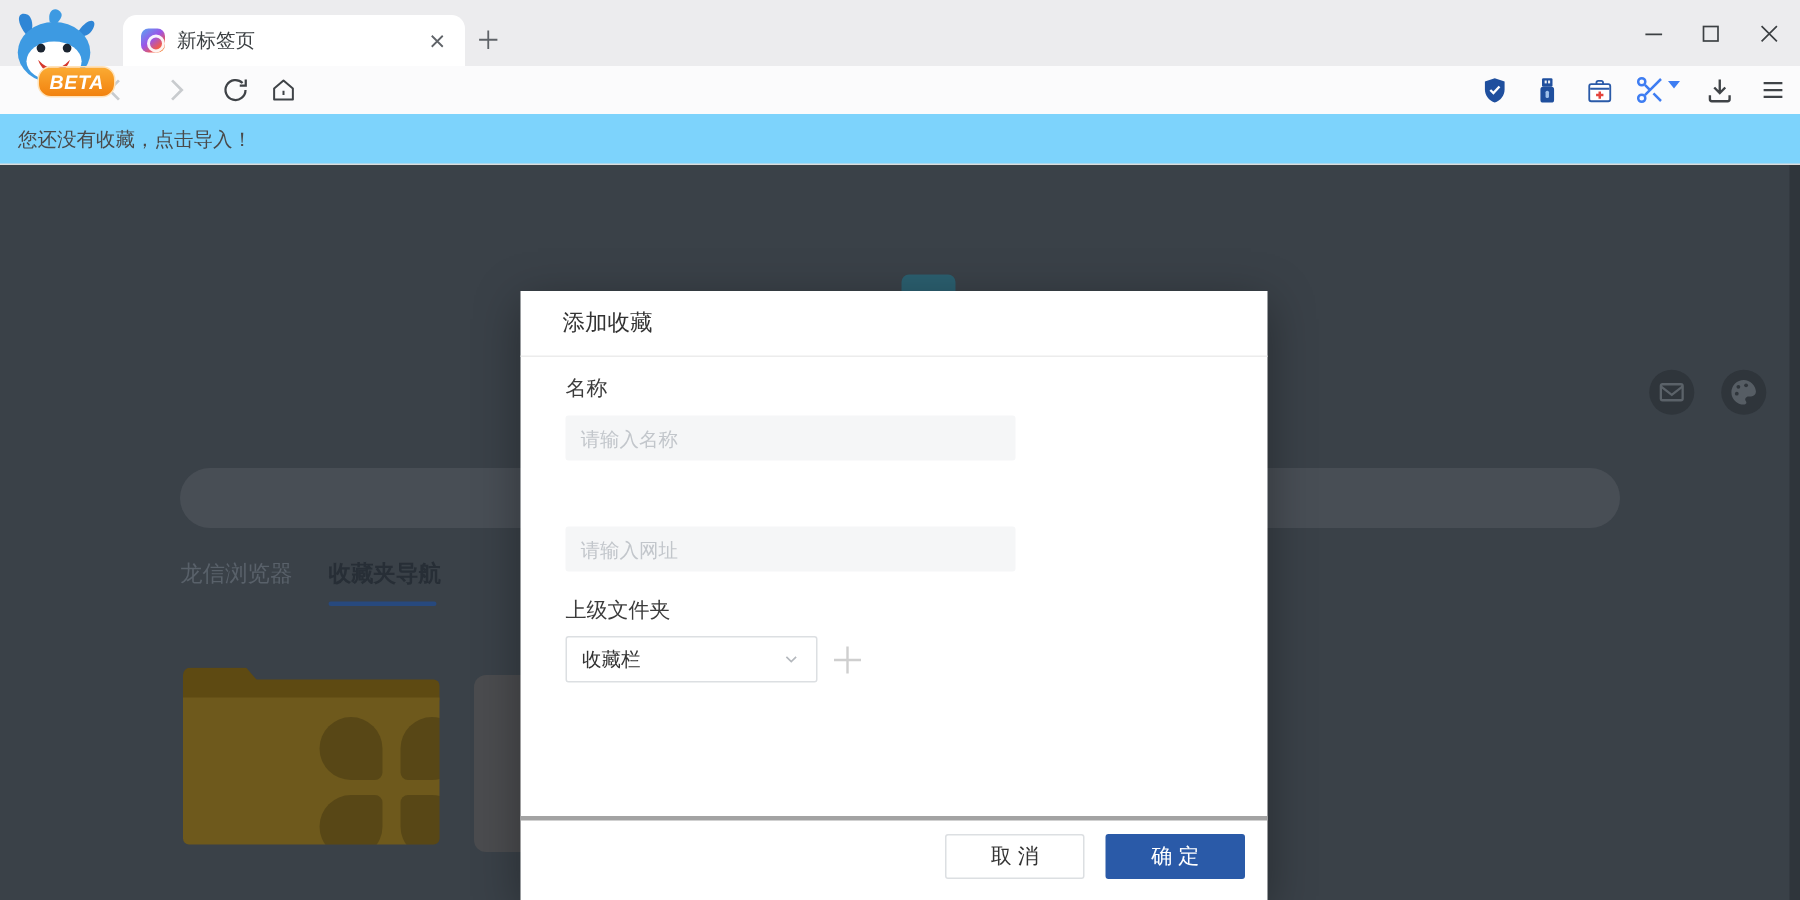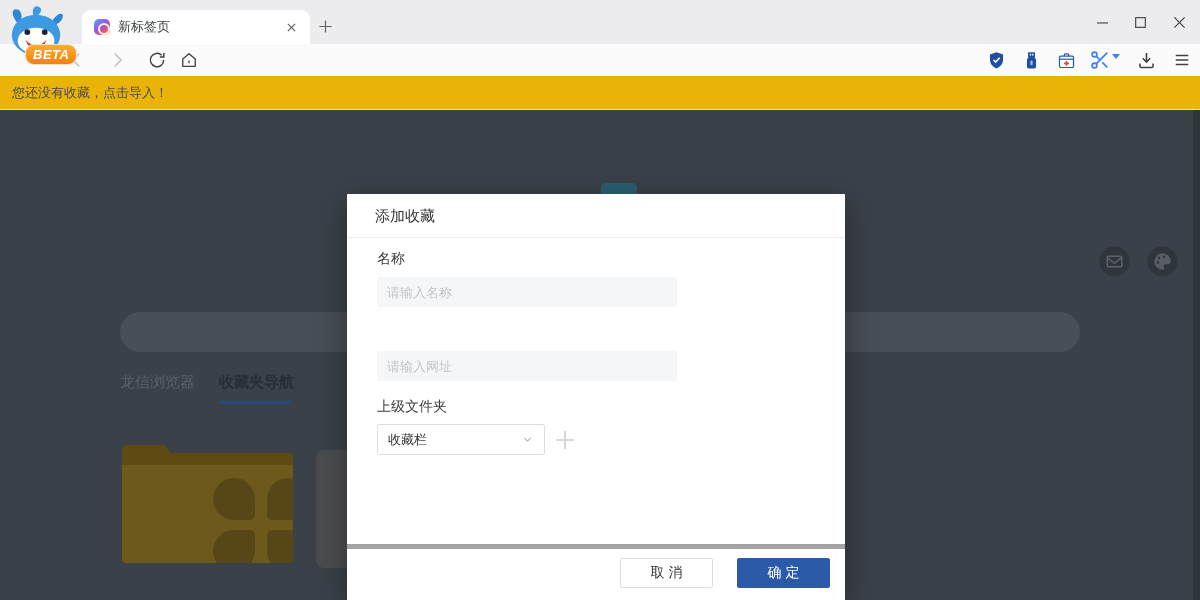--- a/index.html
+++ b/index.html
@@ -28,21 +28,21 @@
   
   .toolbar { position:absolute; left:0; top:44px; width:1200px; height:32px; background:#fbfbfc; }
   .tool-btn { position:absolute; top:3px; width:26px; height:26px; display:flex; align-items:center; justify-content:center; cursor:pointer; border-radius:4px; }
   .addressbar { position:absolute; left:210px; top:1px; width:762px; height:30px; background:#f0f1f3; border-radius:8px; }
   .addressbar input { position:absolute; left:0; top:0; width:100%; height:100%; background:transparent; border:none; outline:none;
     padding:0 72px 0 14px; font-size:13.5px; color:#333; font-family:inherit; }
   .addressbar input::placeholder { color:#9aa0a6; }
   .addr-right { position:absolute; right:10px; top:0; height:30px; display:flex; align-items:center; gap:6px; }
 
   
-  .bookmarkbar { position:absolute; left:0; top:76px; width:1200px; height:34px; background:#eab308; border-bottom:1px solid #dcdcdc;text-align:center; }
+  .bookmarkbar { position:absolute; left:0; top:76px; width:1200px; height:34px; background:#7dd3fc; border-bottom:1px solid #dcdcdc;text-align:center; }
   .bookmarkbar .msg { position:absolute; left:12px; top:0; line-height:33px; font-size:13px; color:#4a4a4a; cursor:pointer; }
 
   
   .page { position:absolute; left:0; top:110px; width:1200px; height:490px; background:#3a4148; overflow:hidden; }
   .page-edge { position:absolute; right:0; top:0; width:7px; height:100%; background:#2f353b; }
   .circle-btn { position:absolute; top:136px; width:31px; height:31px; }
   .circle-mail { left:1099px; } .circle-theme { left:1147px; }
   .logo-peek { position:absolute; left:601px; top:73px; width:36px; height:11px; background:#2b5f6f; border-radius:5px 5px 0 0; }
   .search-pill { position:absolute; left:120px; top:202px; width:960px; height:40px; border-radius:20px; background:#484e55; }
   .pg-tab { position:absolute; top:263px; font-size:15px;text-align:center; }
@@ -69,22 +69,22 @@
   .fld-label { position:absolute; left:30px; font-size:14px; color:#3c3c3c; }
   .lbl-name { top:56px; } .lbl-url { top:133px;margin-top:24px; } .lbl-folder { top:204px; }
   .fld-input { position:absolute; left:30px; width:300px; height:30px; background:#f5f6f7; border:none; outline:none;
     border-radius:2px; padding:0 10px; font-size:13px; color:#333; font-family:inherit; }
   .inp-name { top:83px; } .inp-url { top:157px; }
   .fld-input::placeholder { color:#c2c6cb; }
   .folder-select { position:absolute; left:30px; top:230px; width:168px; height:31px; border:1px solid #dcdfe2;
     border-radius:2px; background:#fff; display:flex; align-items:center; padding:0 10px; cursor:pointer; }
   .folder-select span { flex:1; font-size:13px; color:#333; }
   .add-folder-btn { position:absolute; left:206px; top:234px; width:24px; height:24px; display:flex; align-items:center; justify-content:center; cursor:pointer; }
-  .modal-footer { position:absolute; left:0; top:350px; width:100%; height:56px; border-top:5px solid #a3a3a3;
-    display:flex; justify-content:flex-end; align-items:flex-start; gap:24px; padding:9px 15px 0 0; }
+  .modal-footer { position:absolute; left:0; top:350px; width:100%; height:56px; border-top:3px solid #a3a3a3;
+    display:flex; justify-content:flex-end; align-items:flex-start; gap:14px; padding:9px 15px 0 0; }
   .btn { width:93px; height:30px; font-size:14px; border-radius:2px; cursor:pointer; font-family:inherit; }
   .btn-cancel { background:#fff; border:1px solid #dcdfe2; color:#333; }
   .btn-ok { background:#2a5aa8; border:1px solid #2a5aa8; color:#fff; }
 </style>
 </head>
 <body>
 
 <div class="tabstrip">
   <svg class="mascot" viewBox="0 0 64 62">
     <path d="M12 20 C4 10 6 3 13 6 C16 8 17 14 15 19 Z" fill="#2f86d6"></path>

